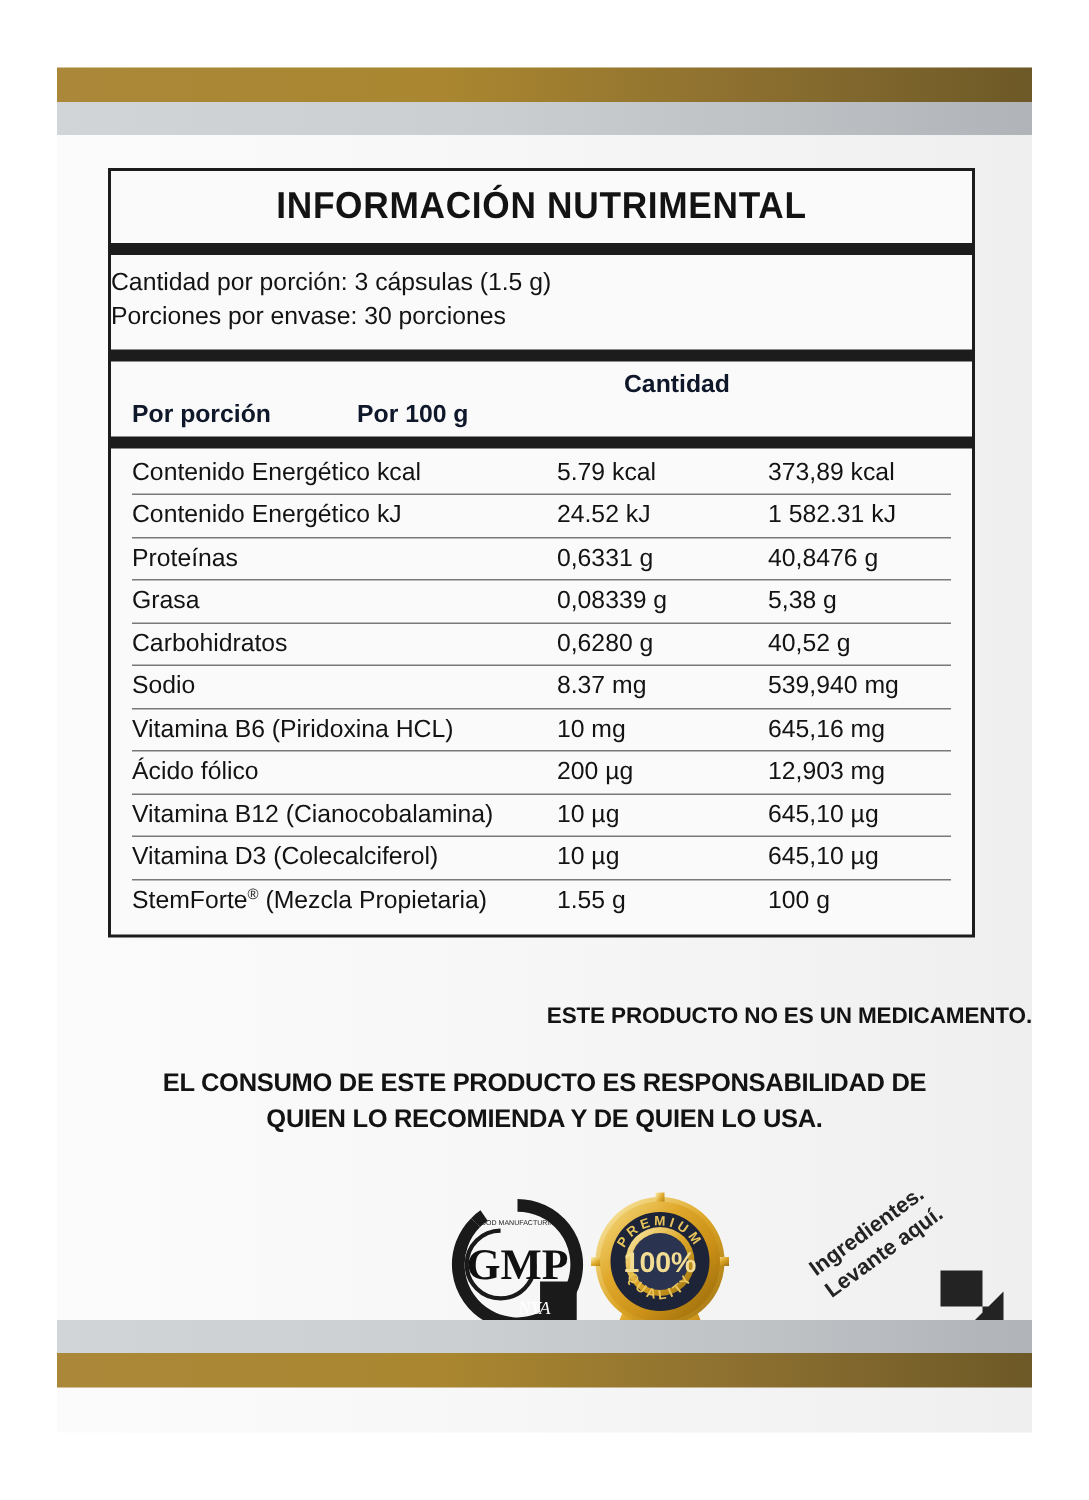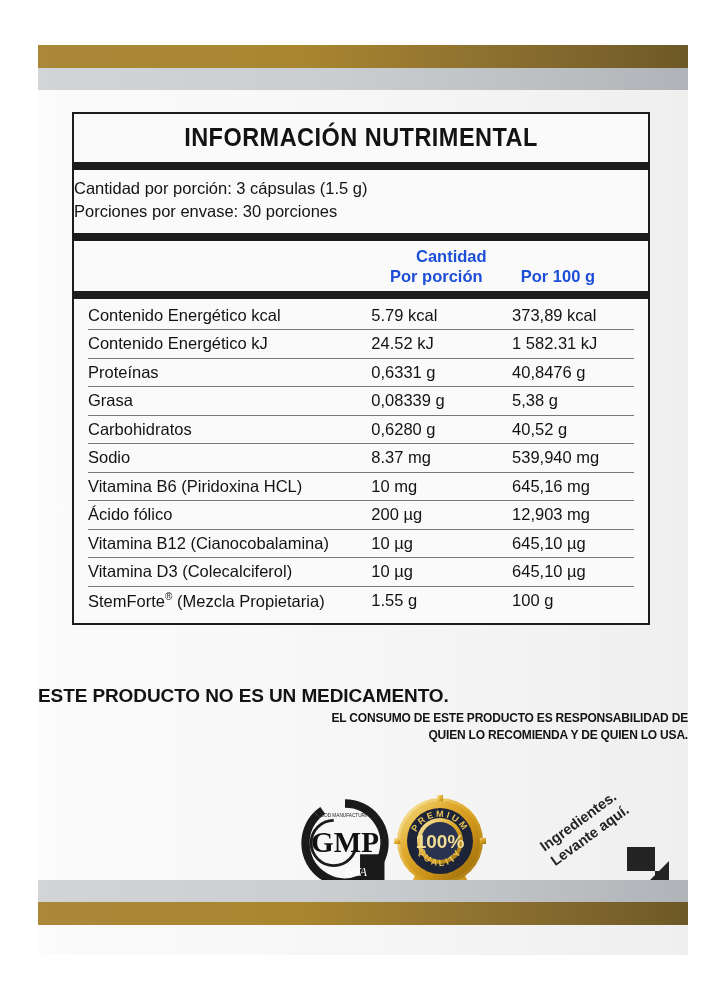--- a/index.html
+++ b/index.html
@@ -72,34 +72,34 @@
   .nf-serving {
     padding: 7px 14px 9px 0;
     font-size: 16.5px;
     line-height: 1.42;
     color: #131313;
   }
 
   
   .nf-head {
     padding: 6px 14px 5px 14px;
-    color: #1d4ed8;
+    color: #0f172a;
   }
   .head-amount {
     font-weight: bold;
     font-size: 16.5px;
     padding-left: 328px;
   }
   .head-cols {
     font-weight: bold;
     font-size: 16.5px;
     display: flex;
     margin-top: 1px;
   }
-  .head-c1 { width: 150px; margin-left: 302px; }
+  .head-c1 { width: 150px; }
   .head-c2 { width: 130px; }
 
   
   .nf-rows {
     padding: 0 14px 8px 14px;
   }
   .nf-row {
     display: flex;
     align-items: flex-start;
     font-size: 16.5px;
@@ -110,35 +110,35 @@
   .nf-row.first { border-top: none; padding-top: 7px; }
   .nf-c0 { width: 302px; }
   .nf-c1 { width: 150px; }
   .nf-c2 { width: 130px; }
   .nf-c0 sup { font-size: 10px; vertical-align: super; }
 
   
   .disc1 {
     position: absolute;
     left: 0;
-    top: 640px;
-    width: 650px;
-    text-align: left;
-    font-size: 19px;
+    top: 624px;
+    width: 650px;
+    text-align: right;
+    font-size: 15px;
     font-weight: bold;
     color: #131313;
     letter-spacing: -0.1px;
   }
   .disc2 {
     position: absolute;
     left: 0;
     top: 665px;
     width: 650px;
-    text-align: right;
-    font-size: 12px;
+    text-align: center;
+    font-size: 17px;
     font-weight: bold;
     color: #131313;
     line-height: 1.42;
     letter-spacing: -0.2px;
   }
 
   
   .badges {
     position: absolute;
     left: 0;

